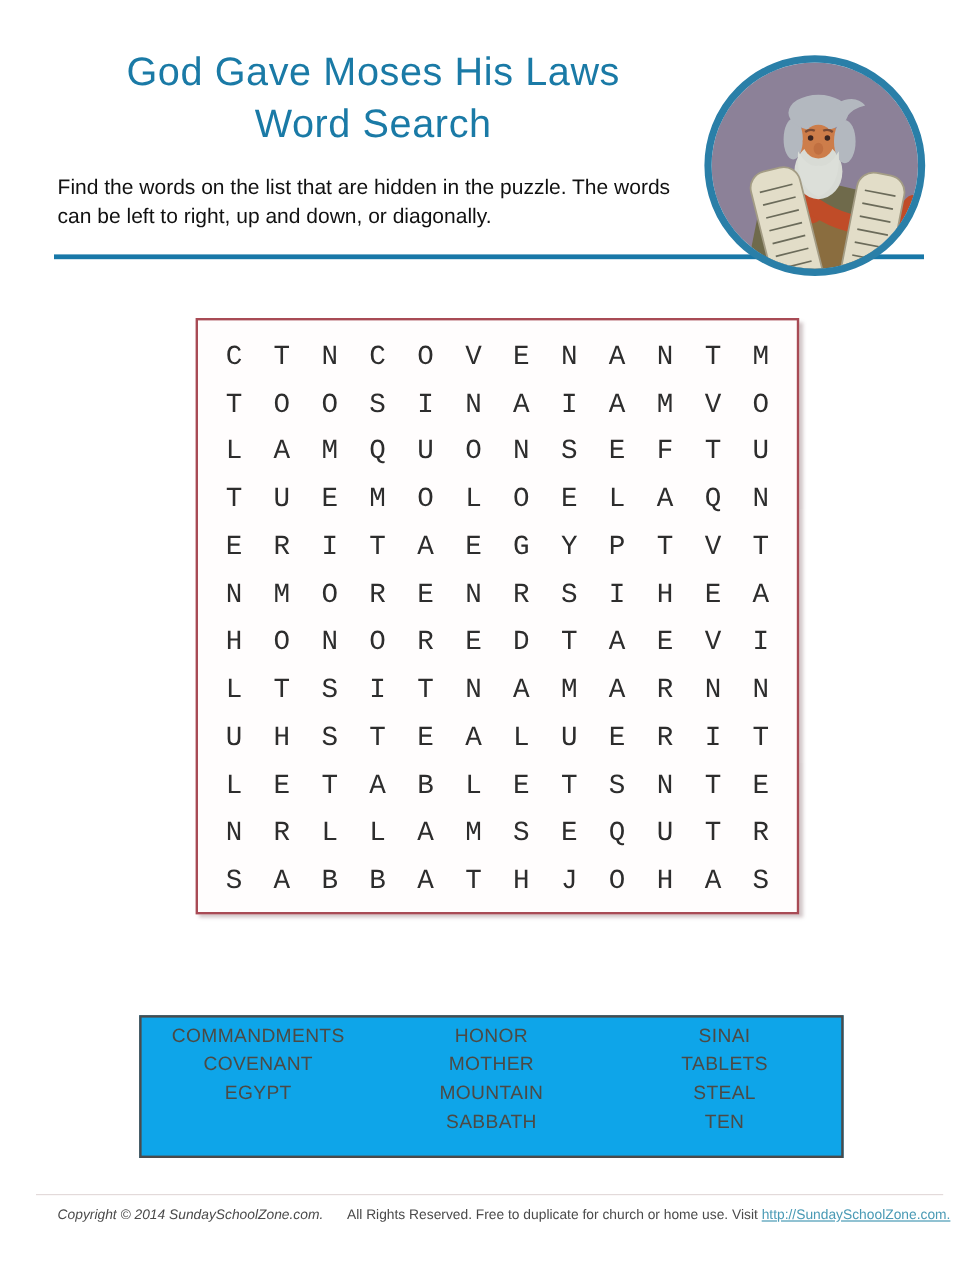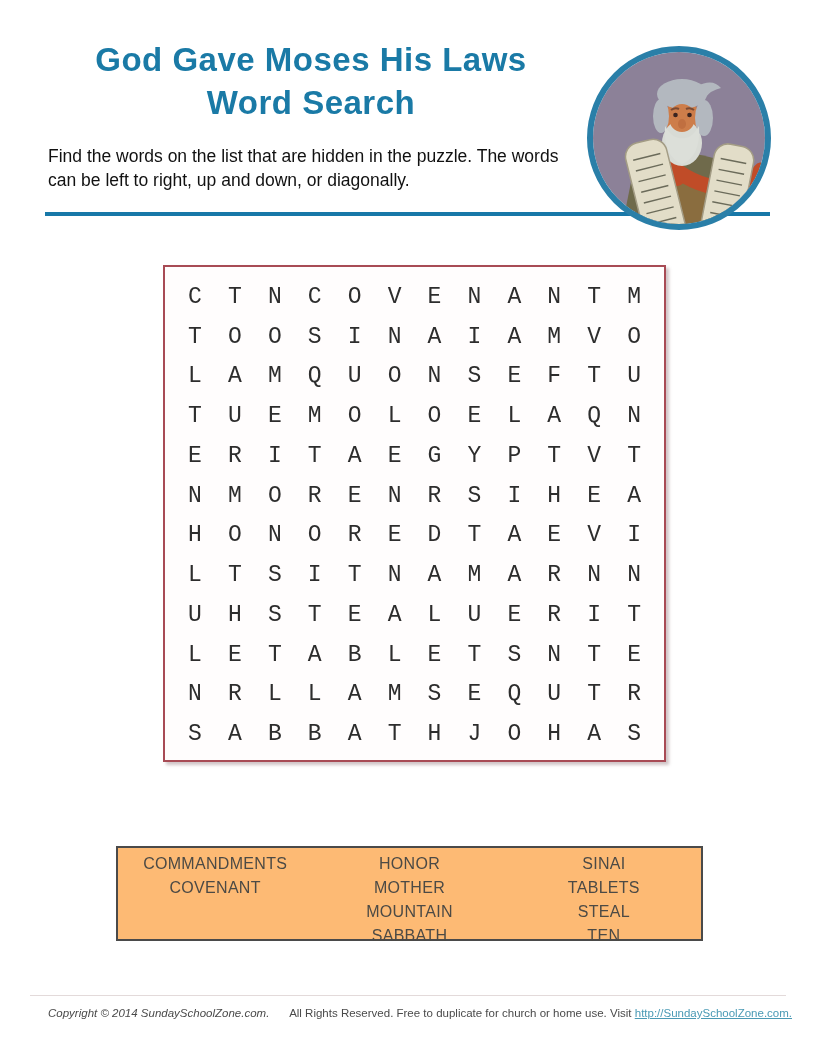--- a/index.html
+++ b/index.html
@@ -1,21 +1,21 @@
 <!DOCTYPE html>
 <html><head>
 <meta charset="utf-8">
 <style>
   html,body{margin:0;padding:0;background:#fff;}
   .page{position:relative;width:816px;height:1056px;background:#ffffff;overflow:hidden;
         font-family:"Liberation Sans",sans-serif;}
 
   
   .title{position:absolute;left:0;top:38px;width:622px;text-align:center;
-         font-weight:bold;font-size:33px;line-height:43px;letter-spacing:0.5px;}
+         font-weight:normal;font-size:33px;line-height:43px;letter-spacing:0.5px;}
 
   
   .instructions{position:absolute;left:48px;top:144px;width:535px;
                 font-size:17.5px;line-height:24px;color:#111;}
 
   
   .divider{position:absolute;left:45px;top:212px;width:725px;height:4px;}
 
   
   .moses-circle{position:absolute;left:585px;top:44px;width:188px;height:188px;z-index:3;}
@@ -24,22 +24,22 @@
   .grid-box{position:absolute;left:163px;top:265px;width:503px;height:497px;
             border:2px solid #a84b55;background:#fffdfd;box-sizing:border-box;
             box-shadow:3px 3px 3px rgba(120,90,95,0.35);
             display:grid;grid-template-columns:repeat(12,1fr);grid-template-rows:repeat(12,1fr);
             padding:10px 10px 6px 10px;}
   .cell{display:flex;align-items:center;justify-content:center;
         font-family:"Liberation Mono","DejaVu Sans Mono",monospace;
         font-size:23px;color:#2d2d2d;}
 
   
-  .word-box{position:absolute;left:116px;top:846px;width:587px;height:95px;
-            box-sizing:border-box;border:2px solid #4a4a4a;background:#fdba74;
+  .word-box{position:absolute;left:116px;top:846px;width:587px;height:119px;
+            box-sizing:border-box;border:2px solid #4a4a4a;background:#0ea5e9;
             display:flex;flex-direction:row;padding-top:4px;}
   .wcol{flex:1;text-align:center;}
   .word{font-size:16px;line-height:24px;color:#4c4a45;letter-spacing:0.3px;}
 
   
   .hairline{position:absolute;left:30px;top:995px;width:756px;height:1px;background:#e3dada;}
   .footer-left{position:absolute;left:48px;top:1007px;font-size:11.5px;color:#4a4a4a;font-style:italic;}
   .footer-right{position:absolute;right:24px;top:1007px;font-size:11.5px;color:#4a4a4a;}
   .footer-right a{text-decoration:underline;}
 </style>
@@ -263,20 +263,21 @@
       <span class="cell">O</span>
       <span class="cell">H</span>
       <span class="cell">A</span>
       <span class="cell">S</span>
     </div>
 
   <div class="word-box">
       <div class="wcol">
         <div class="word">COMMANDMENTS</div>
         <div class="word">COVENANT</div>
+        <div class="word">EGYPT</div>
       </div>
       <div class="wcol">
         <div class="word">HONOR</div>
         <div class="word">MOTHER</div>
         <div class="word">MOUNTAIN</div>
         <div class="word">SABBATH</div>
       </div>
       <div class="wcol">
         <div class="word">SINAI</div>
         <div class="word">TABLETS</div>

